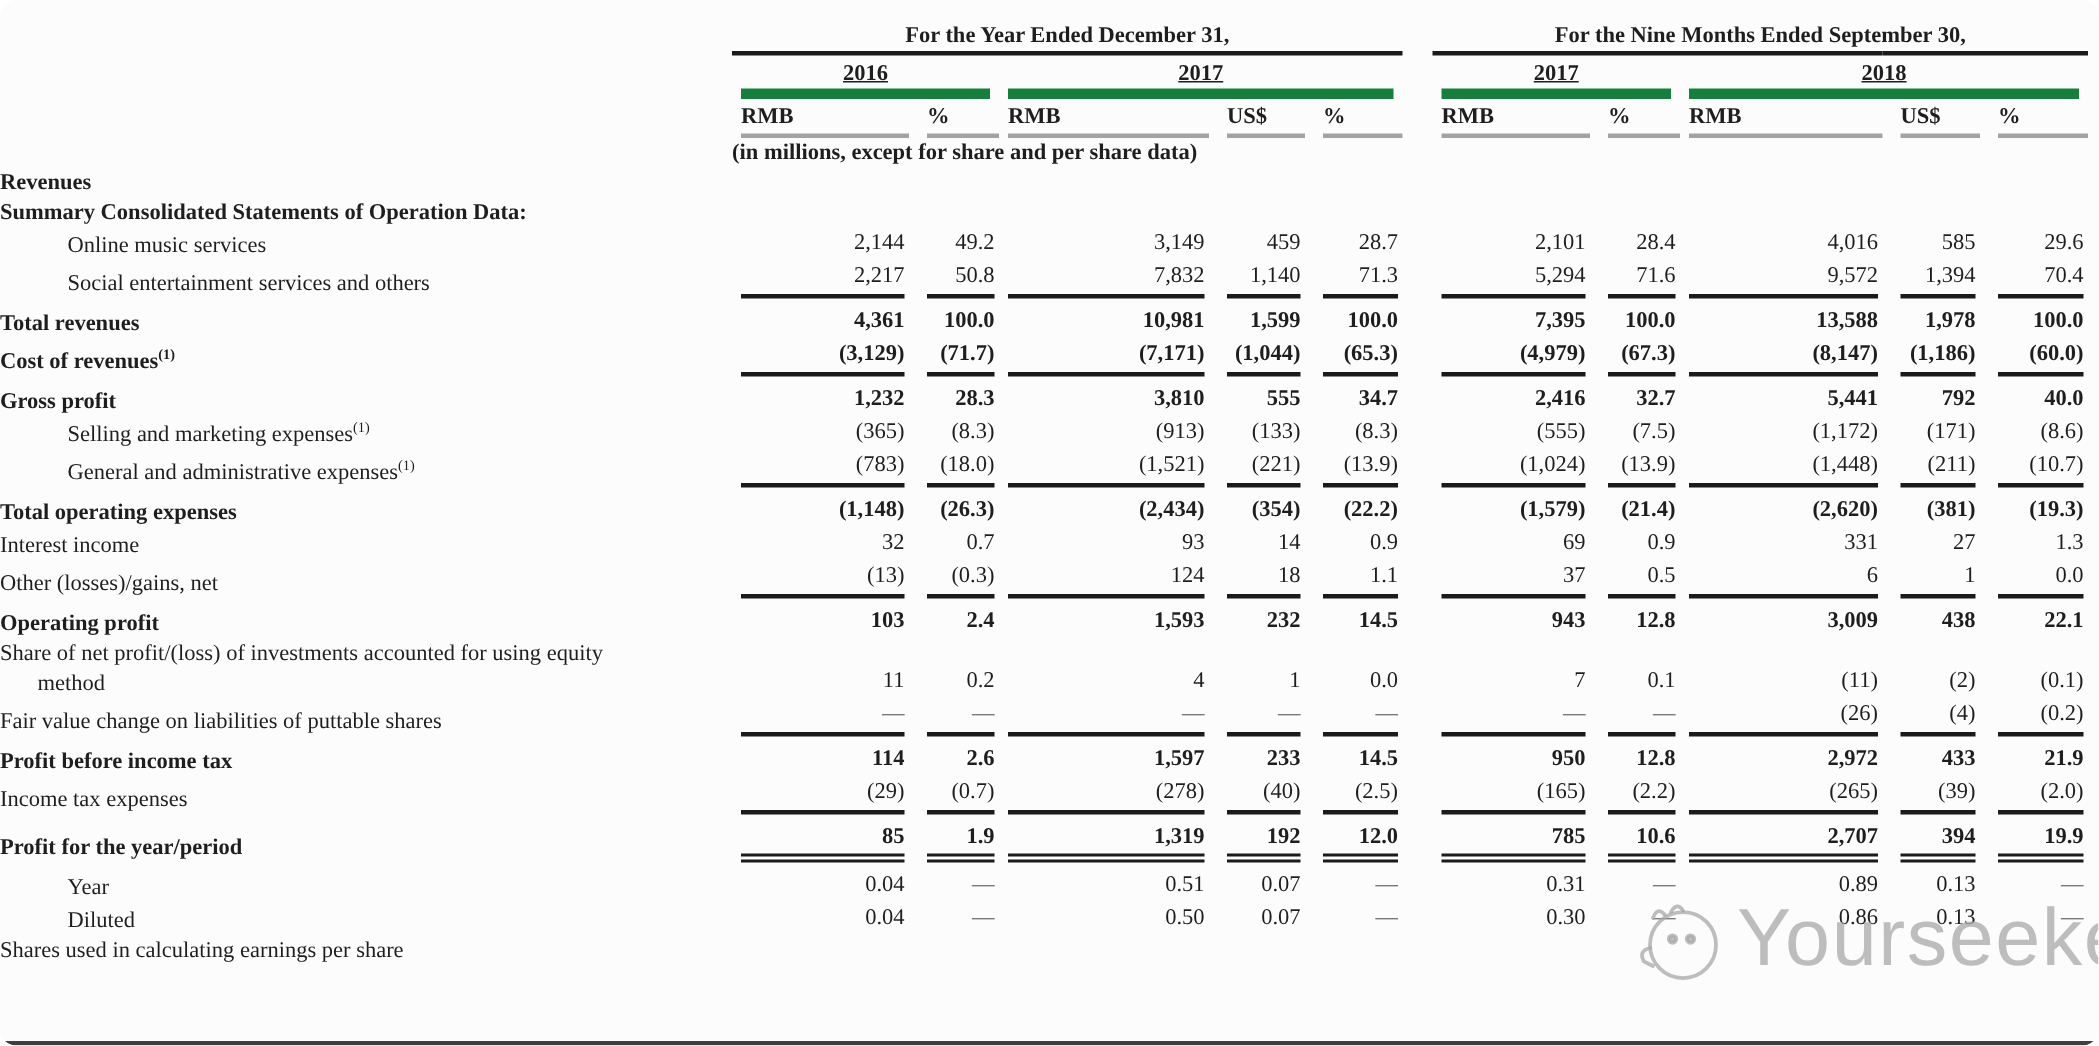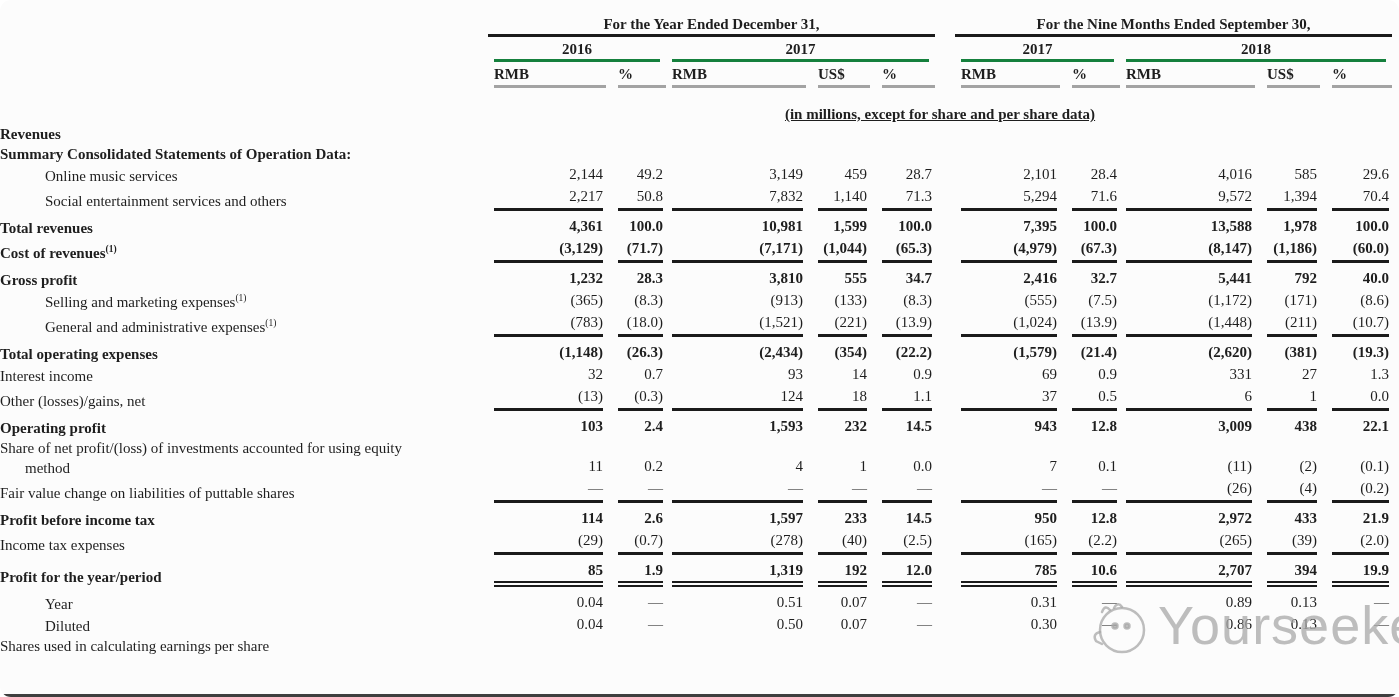--- a/index.html
+++ b/index.html
@@ -16,25 +16,25 @@
   col.w-gap{width:20px;}
   col.w-r17n{width:105px;} col.w-p17n{width:60px;}
   col.w-r18{width:135px;} col.w-u18{width:65px;} col.w-p18{width:72px;}
 
   th,td{padding:0;vertical-align:bottom;font-size:15px;line-height:20px;font-weight:normal;}
   th.lbl,td.lbl{text-align:left;}
 
   
   tr.h-group th.grp{font-weight:bold;text-align:center;border-bottom:3px solid #1b1b1b;padding-top:2px;}
   tr.h-year th{padding-top:2px;}
-  tr.h-year .yrline{font-weight:bold;text-align:center;border-bottom:3px solid #15803d;margin:0 6px;}
+  tr.h-year .yrline{font-weight:bold;text-align:center;border-bottom:7px solid #15803d;margin:0 6px;text-decoration:underline;}
   tr.h-cur th{padding-top:2px;}
   tr.h-cur .curline{font-weight:bold;text-align:left;border-bottom:3px solid #a3a3a3;padding-bottom:1px;}
   th.c-rmb .curline{margin-left:6px;} th.c-sm .curline{margin-left:12px;}
-  tr.h-note th{font-weight:bold;text-align:center;line-height:19px;padding-top:17px;text-decoration:underline;}
+  tr.h-note th{font-weight:bold;text-align:left;line-height:19px;padding-top:1px;}
 
   
   td.c-rmb{padding-left:6px;padding-right:3px;}
   td.c-sm{padding-left:12px;padding-right:3px;}
   .cl{text-align:right;padding-bottom:2px;white-space:nowrap;}
   .ru .cl, .cl.ru{border-bottom:3px solid #1b1b1b;}
   .cl.rd{border-bottom:6px double #1b1b1b;padding-bottom:1px;}
   tr.gap td{padding-bottom:5px;}
   tr.vb .cl{font-weight:bold;}
   .dash{color:#5a5a5a;}

